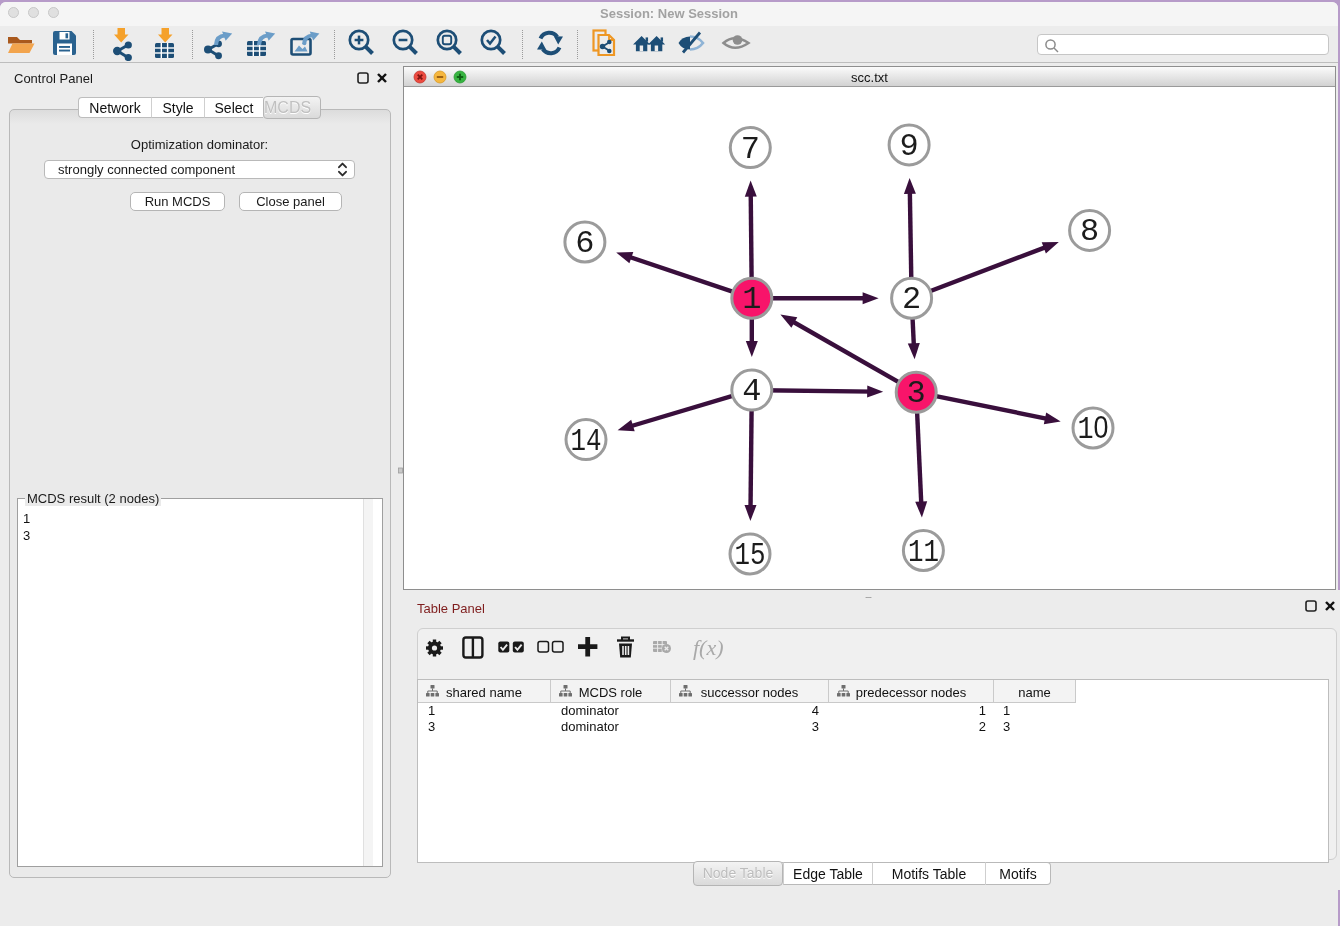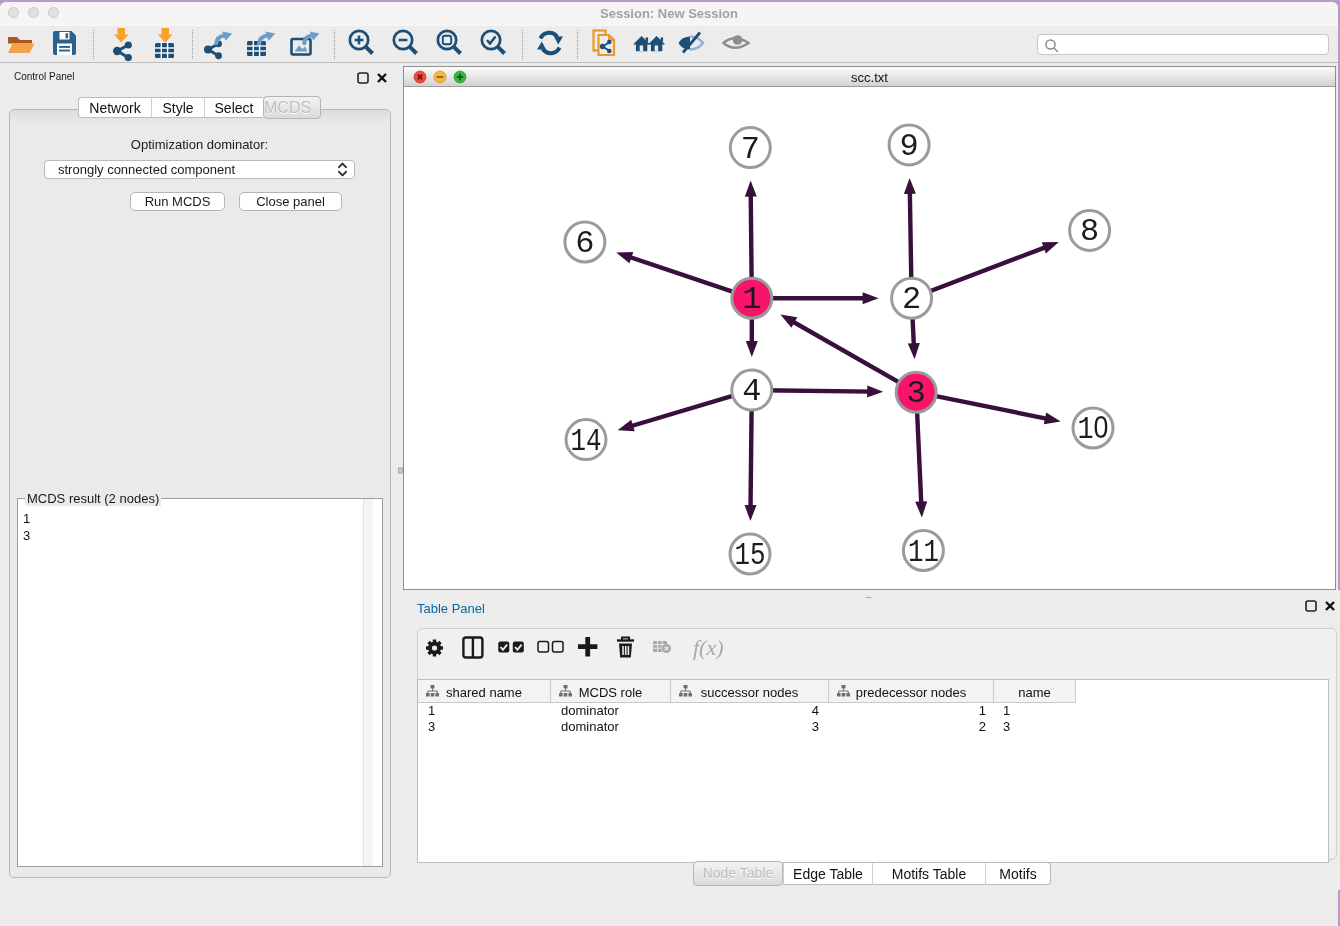--- a/index.html
+++ b/index.html
@@ -18,21 +18,21 @@
 
 
 #toolbar { position:absolute; left:0; top:24px; width:100%; height:37px;
   background:#ececec; border-bottom:1px solid #bdbdbd; }
 .tsep { position:absolute; top:4px; height:29px; width:0;
   border-left:1px dotted #9a9a9a; }
 .ticon { position:absolute; top:3px; }
 
 
 #cp { position:absolute; left:0; top:62px; width:399px; height:826px; background:#ececec; }
-#cp-title { position:absolute; left:14px; top:7px; font-size:10px; color:#1a1a1a; }
+#cp-title { position:absolute; left:14px; top:7px; font-size:13px; color:#1a1a1a; }
 #cp-body { position:absolute; left:9px; top:45px; width:382px; height:769px;
   border:1px solid #b9b9b9; border-radius:5px;
   background:linear-gradient(#dcdcdc, #eaeaea 14px, #eaeaea); }
 #cp-tabs { position:absolute; left:78px; top:33px; height:35px; z-index:3; display:flex; }
 .cptab { height:21px; line-height:20px; font-size:14px; color:#111; text-align:center;
   background:#fff; border-top:1px solid #bdbdbd; border-bottom:1px solid #bdbdbd; }
 .cptab.first { border-left:1px solid #bdbdbd; border-radius:4px 0 0 4px; }
 .cptab.mid { border-left:1px solid #cfcfcf; }
 #tab-mcds { width:58px; height:23px; margin-top:-1px; line-height:22px;
   background:linear-gradient(#f3f3f3,#dadada); color:#c0c0c0;
@@ -62,21 +62,21 @@
   border:1px solid #8e8e8e; background:#fff;padding-left:20px; }
 #net-title { position:absolute; left:0; top:0; width:100%; height:20px;
   background:linear-gradient(#fbfbfb,#d2d2d2); border-bottom:1px solid #9a9a9a; }
 #net-title-text { position:absolute; width:100%; text-align:center; top:3px;
   font-size:13px; color:#111; }
 #graph { position:absolute; left:4px; top:22px; }
 #graph text { font-family:"Liberation Mono", monospace; font-size:32px; fill:#1c1c1c; }
 
 
 #tp { position:absolute; left:407px; top:596px; width:933px; height:292px; background:#ececec; }
-#tp-title { position:absolute; left:10px; top:3px; font-size:13px; color:#0369a1; }
+#tp-title { position:absolute; left:10px; top:3px; font-size:13px; color:#7f1d1d; }
 #tp-box { position:absolute; left:10px; top:30px; width:920px; height:232px;
   border:1px solid #cfcfcf; border-radius:6px; background:#f0f0f0; }
 #tp-toolbar { position:absolute; left:10px; top:30px; width:920px; height:40px; }
 #tbl { position:absolute; left:10px; top:81px; width:912px; height:184px;
   background:#fff; border:1px solid #bdbdbd; }
 #tbl-head { position:absolute; left:0; top:0; width:658px; height:23px;
   background:#f3f3f3; border-bottom:1px solid #c9c9c9; display:flex; font-size:13px; color:#111; }
 .th { position:relative; height:23px; line-height:25px; text-align:center;
   border-right:1px solid #cacaca; }
 .th svg { position:absolute; left:8px; top:5px; }

